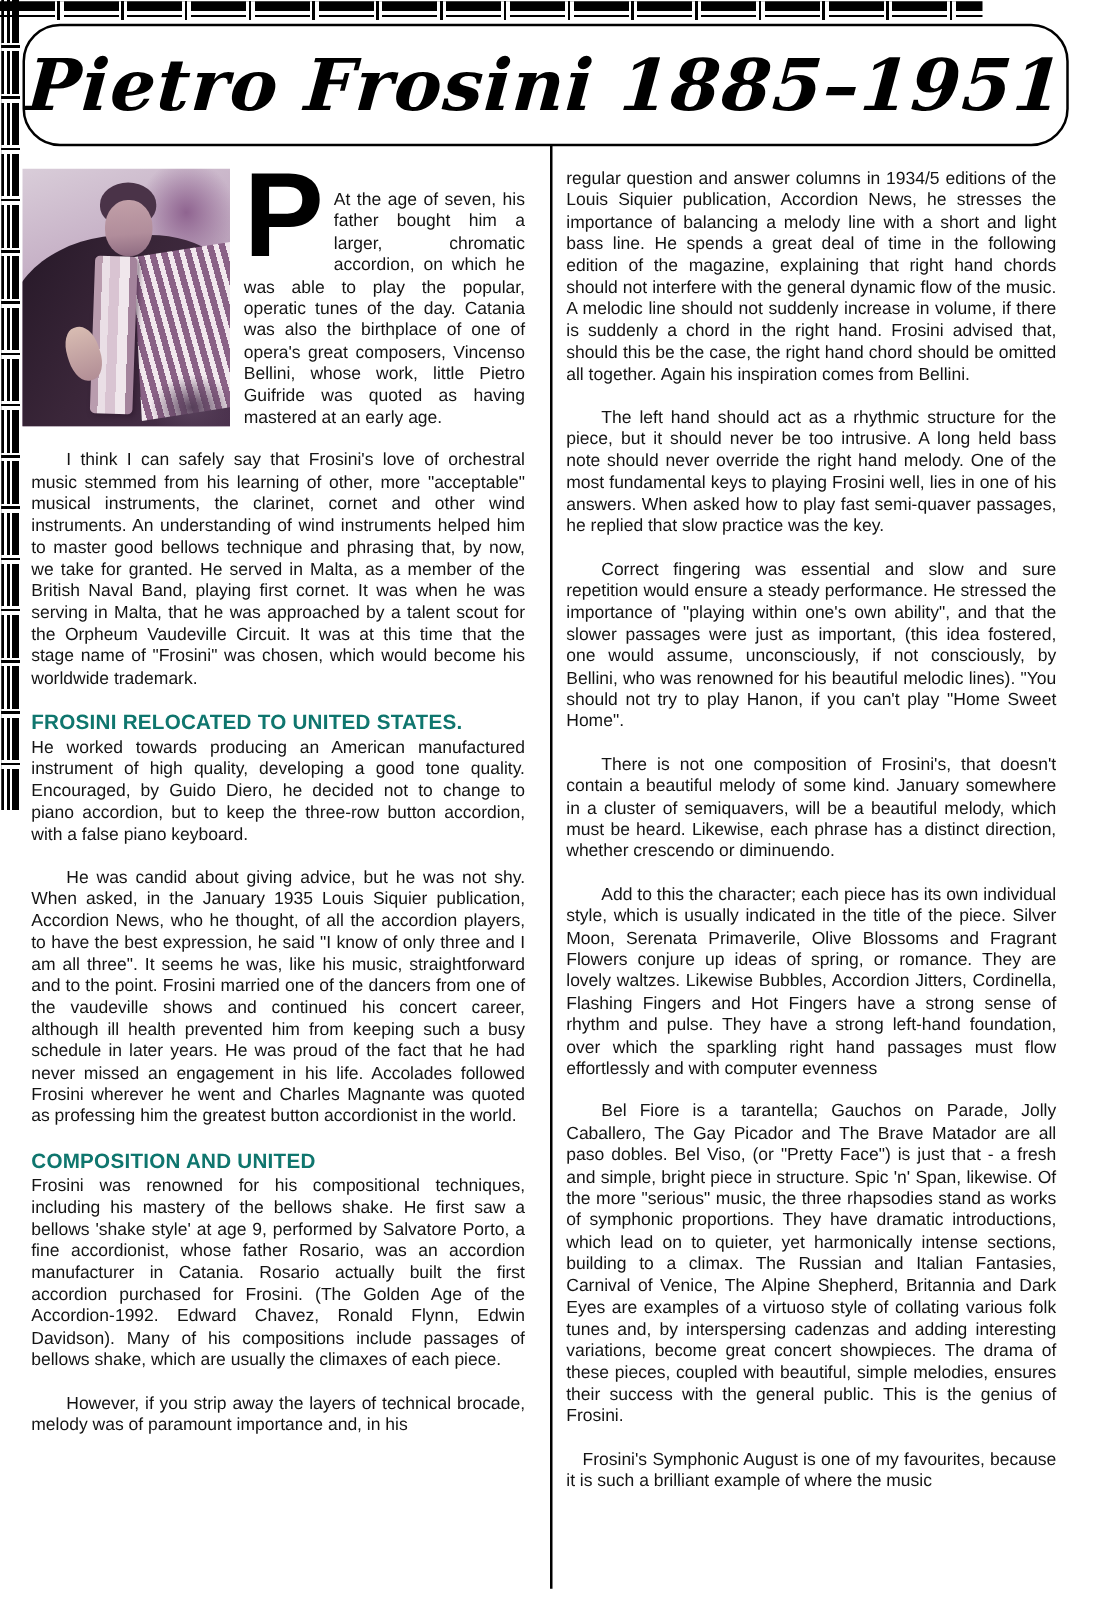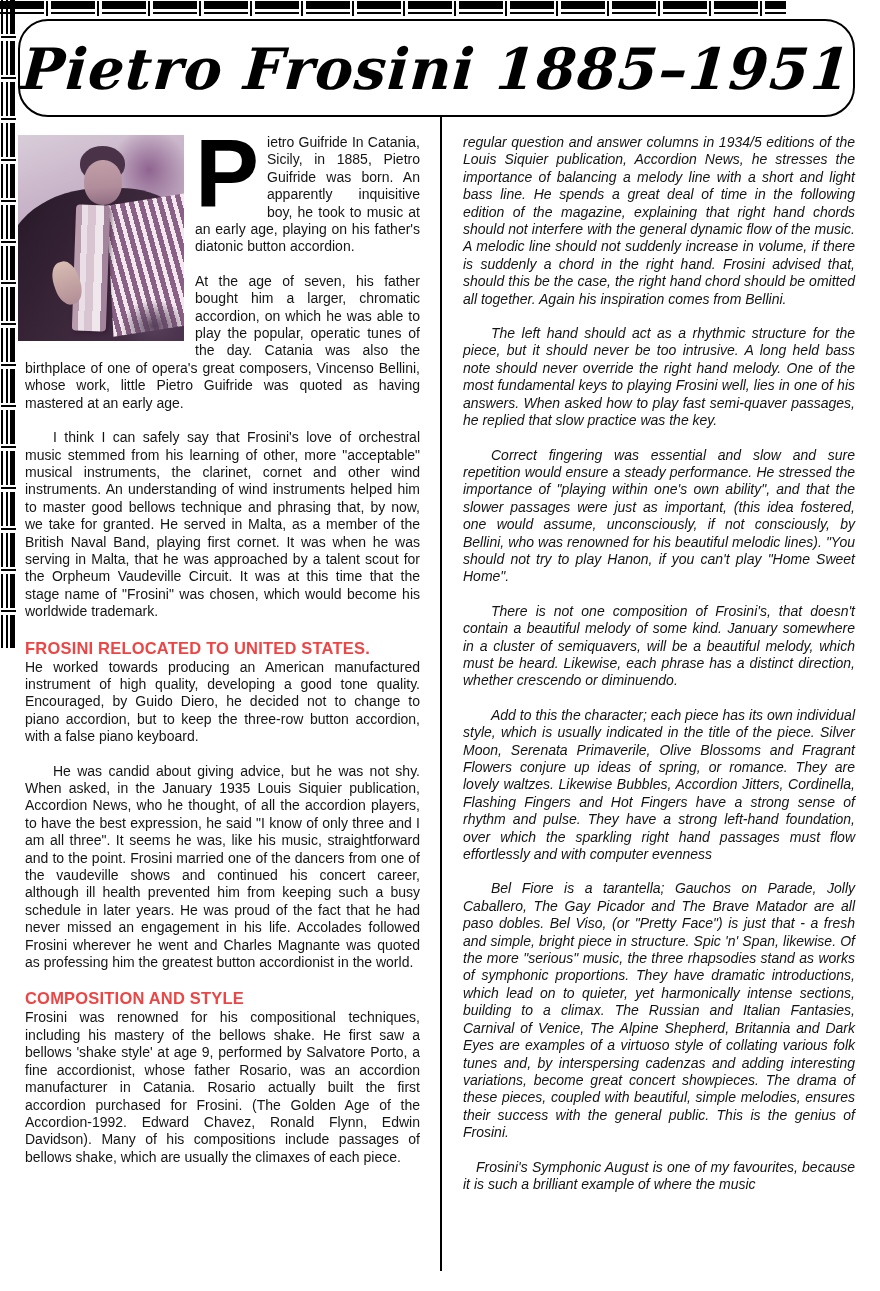--- a/index.html
+++ b/index.html
@@ -20,25 +20,25 @@
   
   .title-box{position:absolute;left:18px;top:19px;width:833px;height:94px;
     border:2px solid #000;border-radius:30px;display:flex;align-items:center;justify-content:center;}
   .title-text{font-family:"DejaVu Serif","Liberation Serif",serif;font-style:italic;font-weight:bold;
     font-size:57px;letter-spacing:1px;color:#000;white-space:nowrap;transform:skewX(-4deg);}
 
   
   .divider{position:absolute;left:440px;top:116px;width:2px;height:1155px;background:#000;}
   .col{position:absolute;top:134px;font-size:14px;line-height:17.4px;text-align:justify;color:#141414;}
   .col-left{left:25px;width:395px;}
-  .col-right{left:463px;width:392px;font-style:italic;}
+  .col-right{left:453px;width:392px;}
   .para{margin:0 0 17px 0;}
   .ind{text-indent:28px;}
   .ind-sm{text-indent:13px;}
-  .heading{font-size:16.5px;font-weight:bold;color:#ef4444;margin:4px 0 1px 0;line-height:20px;
+  .heading{font-size:16.5px;font-weight:bold;color:#0f766e;margin:4px 0 1px 0;line-height:20px;
     font-family:"Liberation Sans","DejaVu Sans",sans-serif;letter-spacing:.2px;text-align:left;}
 
   
   .dropcap{float:left;font-weight:bold;font-size:96px;line-height:0.78;padding:2px 8px 0 0;color:#000;
     font-family:"Liberation Sans","DejaVu Sans",sans-serif;}
 
   
   .photo{position:relative;float:left;width:166px;height:206px;margin:1px 11px 6px -7px;overflow:hidden;
     background:linear-gradient(160deg,#d9cdd9 0%,#c7b2c7 30%,#b095b0 55%,#9c7e9e 80%,#8d6f90 100%);}
   .ph-blotch{position:absolute;right:-20px;top:-25px;width:110px;height:120px;
@@ -83,34 +83,35 @@
       <div class="ph-light-bl"></div>
       <div class="ph-body"></div>
       <div class="ph-hair"></div>
       <div class="ph-face"></div>
       <div class="ph-bellows"></div>
       <div class="ph-keyboard"></div>
       <div class="ph-hand"></div>
       <div class="ph-dark-br"></div>
     </div>
 
-    <p class="para"><span class="dropcap">P</span><span>ietro Guifride In Catania, Sicily, in 1885, Pietro Guifride was born. An apparently inquisitive boy, he took to music at an early age, playing on his father's diatonic button accordion.</span></p>
+    <p class="para"><span class="dropcap">P</span></p>
 
     <p class="para">At the age of seven, his father bought him a larger, chromatic accordion, on which he was able to play the popular, operatic tunes of the day. Catania was also the birthplace of one of opera's great composers, Vincenso Bellini, whose work, little Pietro Guifride was quoted as having mastered at an early age.</p>
 
     <p class="para ind">I think I can safely say that Frosini's love of orchestral music stemmed from his learning of other, more "acceptable" musical instruments, the clarinet, cornet and other wind instruments. An understanding of wind instruments helped him to master good bellows technique and phrasing that, by now, we take for granted. He served in Malta, as a member of the British Naval Band, playing first cornet. It was when he was serving in Malta, that he was approached by a talent scout for the Orpheum Vaudeville Circuit. It was at this time that the stage name of "Frosini" was chosen, which would become his worldwide trademark.</p>
 
     <h2 class="heading">FROSINI RELOCATED TO UNITED STATES.</h2>
     <p class="para">He worked towards producing an American manufactured instrument of high quality, developing a good tone quality. Encouraged, by Guido Diero, he decided not to change to piano accordion, but to keep the three-row button accordion, with a false piano keyboard.</p>
 
     <p class="para ind">He was candid about giving advice, but he was not shy. When asked, in the January 1935 Louis Siquier publication, Accordion News, who he thought, of all the accordion players, to have the best expression, he said "I know of only three and I am all three". It seems he was, like his music, straightforward and to the point. Frosini married one of the dancers from one of the vaudeville shows and continued his concert career, although ill health prevented him from keeping such a busy schedule in later years. He was proud of the fact that he had never missed an engagement in his life. Accolades followed Frosini wherever he went and Charles Magnante was quoted as professing him the greatest button accordionist in the world.</p>
 
-    <h2 class="heading">COMPOSITION AND STYLE</h2>
+    <h2 class="heading">COMPOSITION AND UNITED</h2>
     <p class="para">Frosini was renowned for his compositional techniques, including his mastery of the bellows shake. He first saw a bellows 'shake style' at age 9, performed by Salvatore Porto, a fine accordionist, whose father Rosario, was an accordion manufacturer in Catania. Rosario actually built the first accordion purchased for Frosini. (The Golden Age of the Accordion-1992. Edward Chavez, Ronald Flynn, Edwin Davidson). Many of his compositions include passages of bellows shake, which are usually the climaxes of each piece.</p>
 
+    <p class="para ind">However, if you strip away the layers of technical brocade, melody was of paramount importance and, in his</p>
   </div>
 
   <div class="col col-right">
     <p class="para">regular question and answer columns in 1934/5 editions of the Louis Siquier publication, Accordion News, he stresses the importance of balancing a melody line with a short and light bass line. He spends a great deal of time in the following edition of the magazine, explaining that right hand chords should not interfere with the general dynamic flow of the music. A melodic line should not suddenly increase in volume, if there is suddenly a chord in the right hand. Frosini advised that, should this be the case, the right hand chord should be omitted all together. Again his inspiration comes from Bellini.</p>
     <p class="para ind">The left hand should act as a rhythmic structure for the piece, but it should never be too intrusive. A long held bass note should never override the right hand melody. One of the most fundamental keys to playing Frosini well, lies in one of his answers. When asked how to play fast semi-quaver passages, he replied that slow practice was the key.</p>
     <p class="para ind">Correct fingering was essential and slow and sure repetition would ensure a steady performance. He stressed the importance of "playing within one's own ability", and that the slower passages were just as important, (this idea fostered, one would assume, unconsciously, if not consciously, by Bellini, who was renowned for his beautiful melodic lines). "You should not try to play Hanon, if you can't play "Home Sweet Home".</p>
     <p class="para ind">There is not one composition of Frosini's, that doesn't contain a beautiful melody of some kind. January somewhere in a cluster of semiquavers, will be a beautiful melody, which must be heard. Likewise, each phrase has a distinct direction, whether crescendo or diminuendo.</p>
     <p class="para ind">Add to this the character; each piece has its own individual style, which is usually indicated in the title of the piece. Silver Moon, Serenata Primaverile, Olive Blossoms and Fragrant Flowers conjure up ideas of spring, or romance. They are lovely waltzes. Likewise Bubbles, Accordion Jitters, Cordinella, Flashing Fingers and Hot Fingers have a strong sense of rhythm and pulse. They have a strong left-hand foundation, over which the sparkling right hand passages must flow effortlessly and with computer evenness</p>
     <p class="para ind">Bel Fiore is a tarantella; Gauchos on Parade, Jolly Caballero, The Gay Picador and The Brave Matador are all paso dobles. Bel Viso, (or "Pretty Face") is just that - a fresh and simple, bright piece in structure. Spic 'n' Span, likewise. Of the more "serious" music, the three rhapsodies stand as works of symphonic proportions. They have dramatic introductions, which lead on to quieter, yet harmonically intense sections, building to a climax. The Russian and Italian Fantasies, Carnival of Venice, The Alpine Shepherd, Britannia and Dark Eyes are examples of a virtuoso style of collating various folk tunes and, by interspersing cadenzas and adding interesting variations, become great concert showpieces. The drama of these pieces, coupled with beautiful, simple melodies, ensures their success with the general public. This is the genius of Frosini.</p>
     <p class="para ind-sm">Frosini's Symphonic August is one of my favourites, because it is such a brilliant example of where the music</p>

